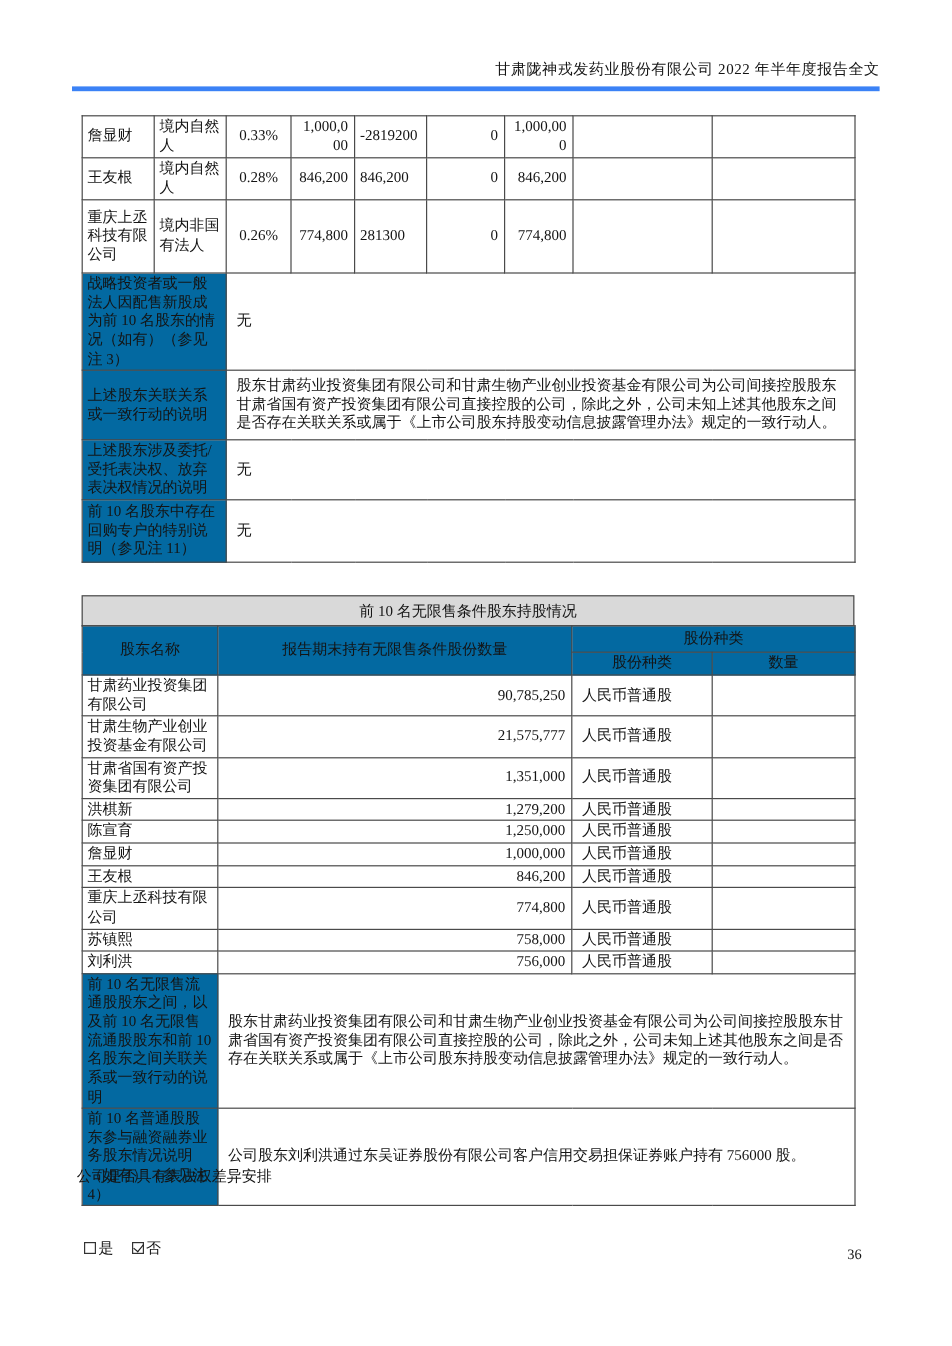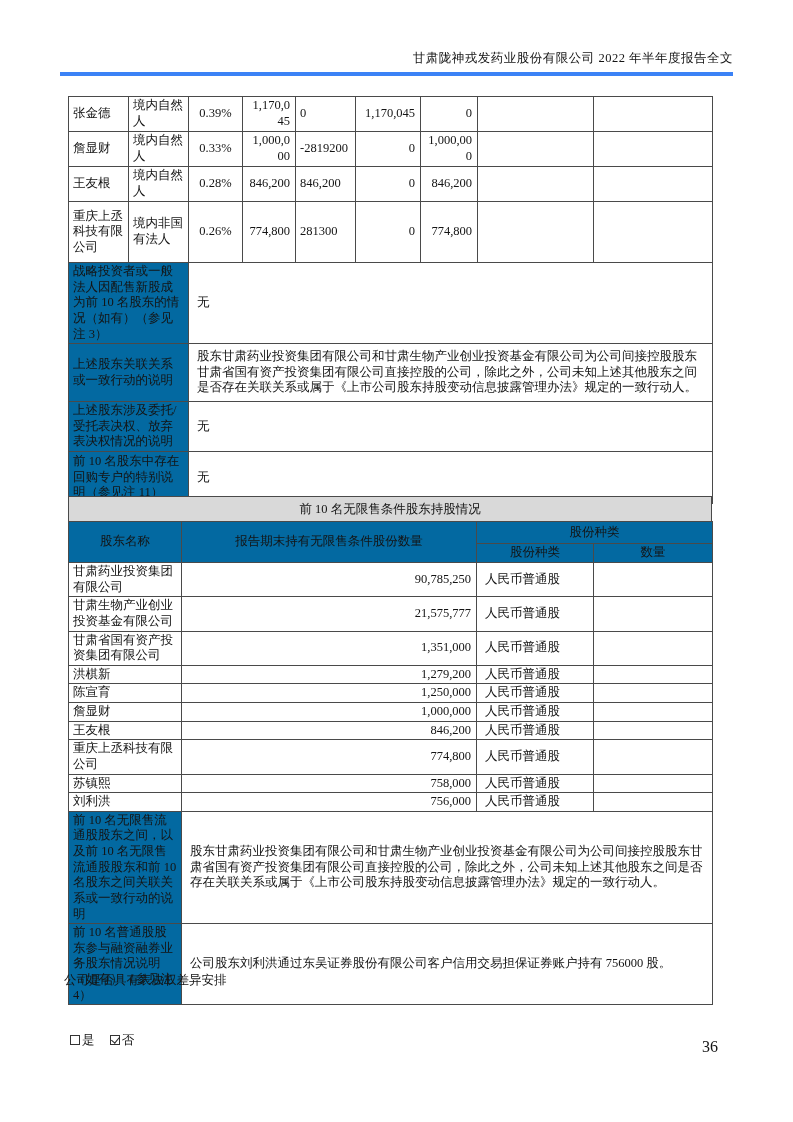--- a/index.html
+++ b/index.html
@@ -37,21 +37,21 @@
   .opt{margin-right:12px;}
   .cb{
     display:inline-block;width:10px;height:10px;border:1px solid #333;
     margin-right:2px;position:relative;vertical-align:-1px;box-sizing:border-box;
   }
   .cb.checked::after{
     content:"";position:absolute;left:2px;top:-1px;width:4px;height:7px;
     border-right:1.5px solid #222;border-bottom:1.5px solid #222;
     transform:rotate(40deg);
   }
-  .page-num{position:absolute;right:75px;top:1038px;font-size:16px;}
+  .page-num{position:absolute;right:75px;top:1038px;font-size:12px;}
 </style>
 </head>
 <body>
 
 <div class="page">
 
   <div class="page-header">
     <span>甘肃陇神戎发药业股份有限公司 2022 年半年度报告全文</span>
   </div>
 
@@ -62,31 +62,20 @@
         <col style="width:54px">
       <col style="width:53px">
         <col style="width:60px">
         <col style="width:65px">
       <col style="width:57px">
         <col style="width:116px">
         <col style="width:119px">
     </colgroup>
     <tbody>
       <tr style="height:35px">
-        <td class="al">张金德</td>
-        <td class="al">境内自然人</td>
-        <td class="ac">0.39%</td>
-        <td class="ar num">1,170,045</td>
-        <td class="al">0</td>
-        <td class="ar num">1,170,045</td>
-        <td class="ar num">0</td>
-        <td></td>
-        <td></td>
-      </tr>
-      <tr style="height:35px">
         <td class="al">詹显财</td>
         <td class="al">境内自然人</td>
         <td class="ac">0.33%</td>
         <td class="ar num">1,000,000</td>
         <td class="al">-2819200</td>
         <td class="ar num">0</td>
         <td class="ar num">1,000,000</td>
         <td></td>
         <td></td>
       </tr>

